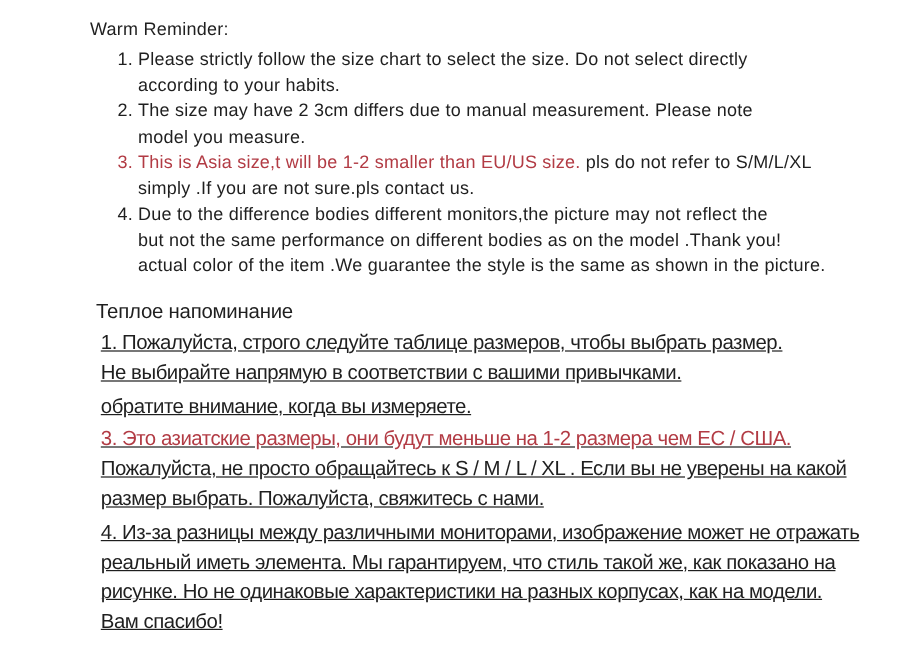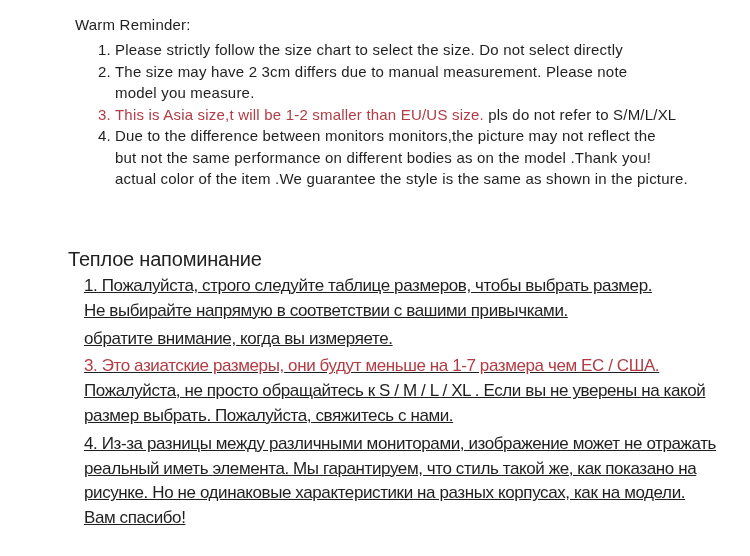--- a/index.html
+++ b/index.html
@@ -15,50 +15,52 @@
   }
   
   .en { position: absolute; left: 75px; top: 13px; }
   .en .title { font-size: 15px; line-height: 24px; letter-spacing: 0.2px; margin-bottom: 2px; white-space: nowrap; }
   .en .items { margin-left: 23px; }
   .en .line { font-size: 15px; line-height: 21.5px; letter-spacing: 0.2px; white-space: nowrap; }
   .en .num { display: inline-block; width: 17px; }
   .en .cont { padding-left: 17px; }
   
   .ru { position: absolute; left: 68px; top: 247px; }
-  .ru .title { font-size: 20px; line-height: 25px; letter-spacing: -0.2px; margin-bottom: 2px; white-space: nowrap; }
+  .ru .title { font-size: 17px; line-height: 25px; letter-spacing: -0.2px; margin-bottom: 2px; white-space: nowrap; margin-left: 12px; }
   .ru .items { margin-left: 16px; }
   .ru .item { margin-bottom: 3px; }
   .ru .line { font-size: 17px; line-height: 24.8px; letter-spacing: -0.4px; white-space: nowrap; text-decoration: underline; }
   .red { color: var(--accent-red, #b23b44); }
 </style>
 </head>
 <body style="background: rgb(255, 255, 255);">
 
 <div class="page">
 
   <section class="en">
     <div class="title">Warm Reminder:</div>
     <div class="items">
 
       <div class="item">
         <div class="line"><span class="num">1.</span><span>Please strictly follow the size chart to select the size. Do not select directly</span></div>
+        <div class="line cont"><span>according to your habits.</span></div>
       </div>
 
       <div class="item">
         <div class="line"><span class="num">2.</span><span>The size may have 2 3cm differs due to manual measurement. Please note</span></div>
         <div class="line cont"><span>model you measure.</span></div>
       </div>
 
       <div class="item">
         <div class="line"><span class="num red">3.</span><span class="red">This is Asia size,t will be 1-2 smaller than EU/US size.</span><span> pls do not refer to S/M/L/XL</span></div>
+        <div class="line cont"><span>simply .If you are not sure.pls contact us.</span></div>
       </div>
 
       <div class="item">
-        <div class="line"><span class="num">4.</span><span>Due to the difference between monitors monitors,the picture may not reflect the</span></div>
+        <div class="line"><span class="num">4.</span><span>Due to the difference bodies different monitors,the picture may not reflect the</span></div>
         <div class="line cont"><span>but not the same performance on different bodies as on the model .Thank you!</span></div>
         <div class="line cont"><span>actual color of the item .We guarantee the style is the same as shown in the picture.</span></div>
       </div>
 
     </div>
   </section>
 
   <section class="ru">
     <div class="title">Теплое напоминание</div>
     <div class="items">
@@ -66,21 +68,21 @@
       <div class="item">
         <div class="line"><span>1. Пожалуйста, строго следуйте таблице размеров, чтобы выбрать размер.</span></div>
         <div class="line"><span>Не выбирайте напрямую в соответствии с вашими привычками.</span></div>
       </div>
 
       <div class="item">
         <div class="line"><span>обратите внимание, когда вы измеряете.</span></div>
       </div>
 
       <div class="item">
-        <div class="line"><span class="red">3. Это азиатские размеры, они будут меньше на 1-7 размера чем ЕС / США.</span></div>
+        <div class="line"><span class="red">3. Это азиатские размеры, они будут меньше на 1-2 размера чем ЕС / США.</span></div>
         <div class="line"><span>Пожалуйста, не просто обращайтесь к S / M / L / XL . Если вы не уверены на какой</span></div>
         <div class="line"><span>размер выбрать. Пожалуйста, свяжитесь с нами.</span></div>
       </div>
 
       <div class="item">
         <div class="line"><span>4. Из-за разницы между различными мониторами, изображение может не отражать</span></div>
         <div class="line"><span>реальный иметь элемента. Мы гарантируем, что стиль такой же, как показано на</span></div>
         <div class="line"><span>рисунке. Но не одинаковые характеристики на разных корпусах, как на модели.</span></div>
         <div class="line"><span>Вам спасибо!</span></div>
       </div>

